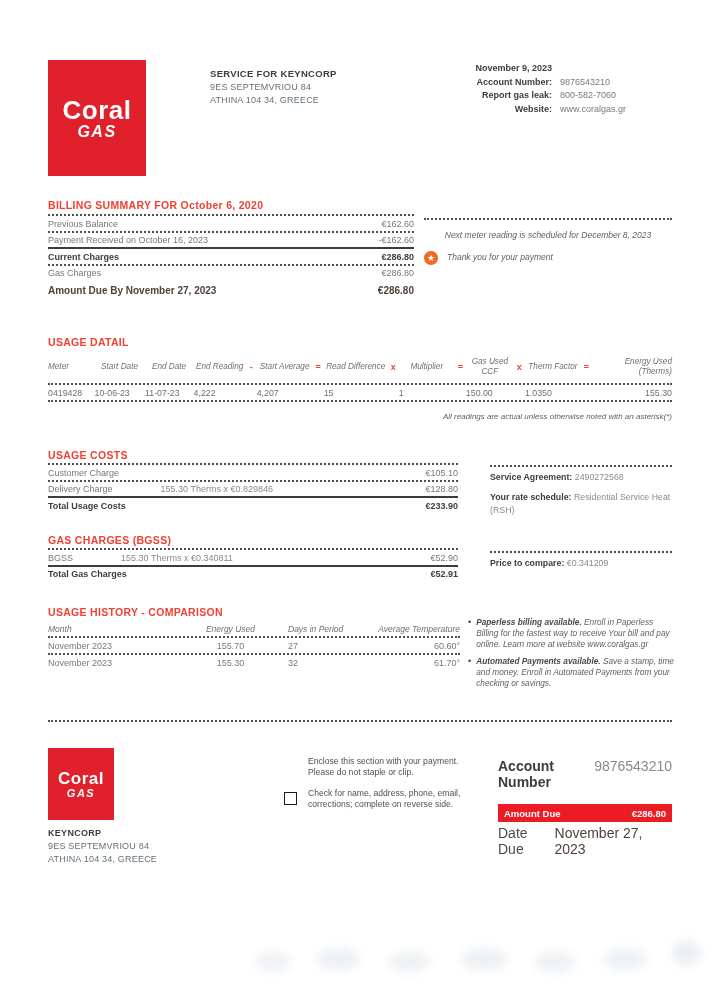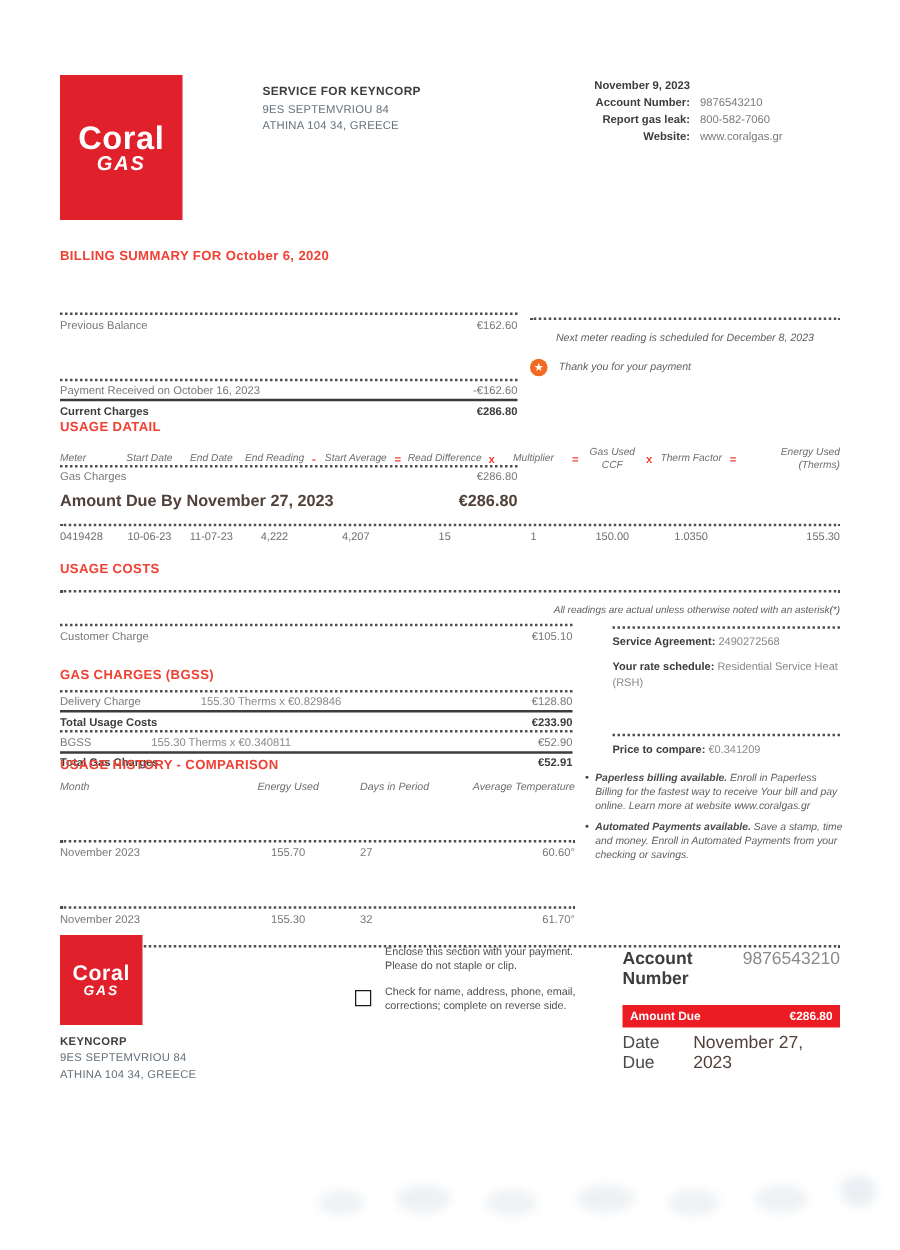--- a/index.html
+++ b/index.html
@@ -23,32 +23,32 @@
 
   
   .svc-title { font-size:9.5px; font-weight:700; color:#3d3d3d; letter-spacing:.3px; }
   .addr-line { font-size:9px; color:#64707a; margin-top:3px; letter-spacing:.2px; }
   .hdr-row { display:flex; line-height:13.5px; font-size:9px; }
   .hdr-label { flex:1; text-align:right; font-weight:700; color:#3d3d3d; }
   .hdr-value { width:112px; padding-left:8px; color:#7a7a7a; }
 
   
   .red-h { color:#ef4134; font-weight:700; font-size:10.5px; letter-spacing:.3px; }
-  .dot-t { border-top:2px dotted #4f4f4f;margin-top:36px; }
+  .dot-t { border-top:2px dotted #4f4f4f; }
   .solid-t { border-top:2px solid #3c3c3c; }
   .trow { display:flex; justify-content:space-between; align-items:baseline;
           padding:2.5px 0 2px; font-size:9px; color:#787878; }
   .trow .detail { flex:1; padding-left:48px; text-align:left; color:#8a8a8a; }
   .b { font-weight:700; color:#3d3d3d; }
   .note { font-style:italic; color:#5f5f5f; font-size:8.5px; }
 
   
   .ud { display:flex; justify-content:space-between; width:624px; align-items:stretch; }
   .ud .h { font-size:8.2px; color:#6f6f6f; font-style:italic; text-align:center; line-height:1.25; align-self:center; }
-  .ud .v { font-size:8.8px; color:#6e6e6e; text-align:center; }
+  .ud .v { font-size:8.8px; color:#6e6e6e; }
   .ud .op { width:10px; color:#ef4134; font-weight:700; font-size:9px; text-align:center; align-self:center; }
   .cw1{width:46px; text-align:left;} .cw2{width:50px;} .cw3{width:48px;} .cw4{width:52px;}
   .cw5{width:56px;} .cw6{width:64px;} .cw7{width:56px;} .cw8{width:48px;}
   .cw9{width:56px;} .cw10{width:80px; text-align:right;}
   .ud .h.cw1{text-align:left;} .ud .h.cw10{text-align:right;}
 
   
   .uh-row { display:flex; font-size:9px; color:#787878; padding:3px 0 2px; }
   .uh-h { font-style:italic; font-size:8.5px; color:#6f6f6f; }
   .hw1{width:125px; text-align:left;} .hw2{width:115px; text-align:center;}
@@ -134,21 +134,21 @@
       <span class="val">-€162.60</span>
     </div>
     <div class="trow solid-t">
       <span class="b">Current Charges</span>
       <span class="val b">€286.80</span>
     </div>
     <div class="trow dot-t">
       <span>Gas Charges</span>
       <span class="val">€286.80</span>
     </div>
-    <div class="trow" style="font-size:13px; padding-top:5px;">
+    <div class="trow" style="font-size:10px; padding-top:5px;">
       <span class="b" style="color:#50413a;">Amount Due By November 27, 2023</span>
       <span class="val b" style="color:#50413a;">€286.80</span>
     </div>
   </div>
 
   <div class="sec" style="left:424px; top:218px; width:248px;">
     <div class="dot-t" style="padding-top:4px; text-align:center;">
       <span class="side-note">Next meter reading is scheduled for December 8, 2023</span>
     </div>
     <div class="star-row">

